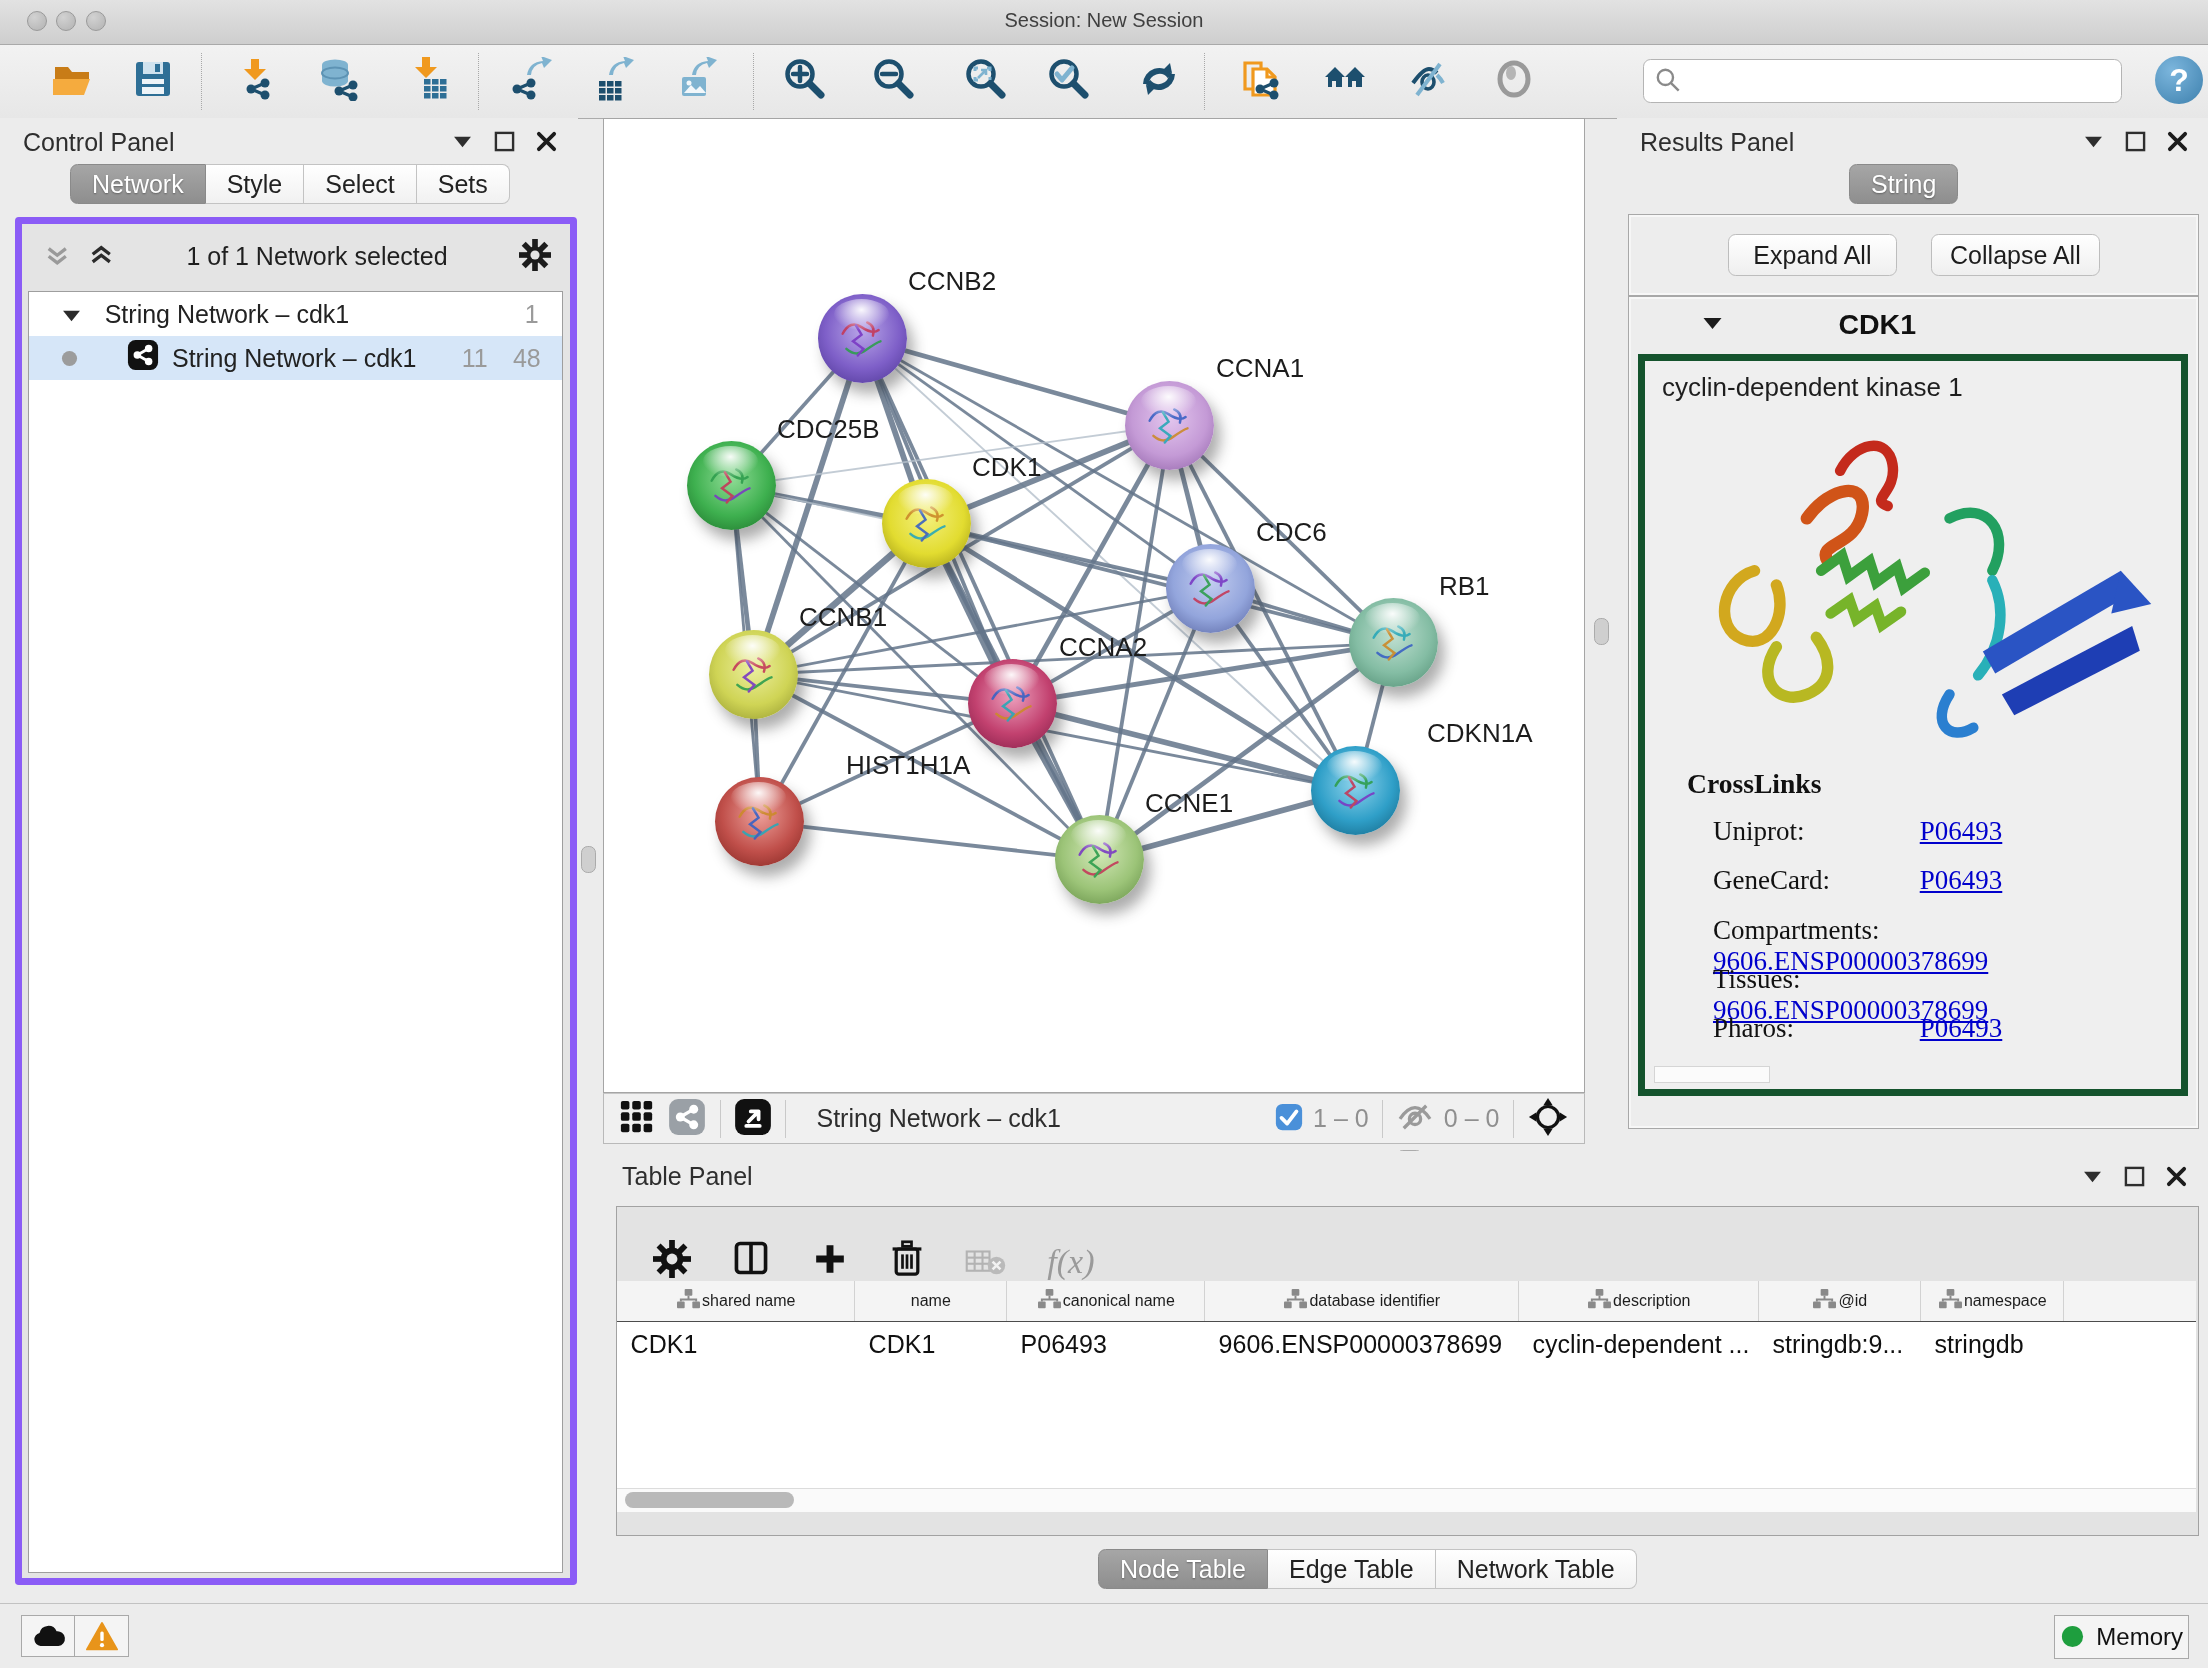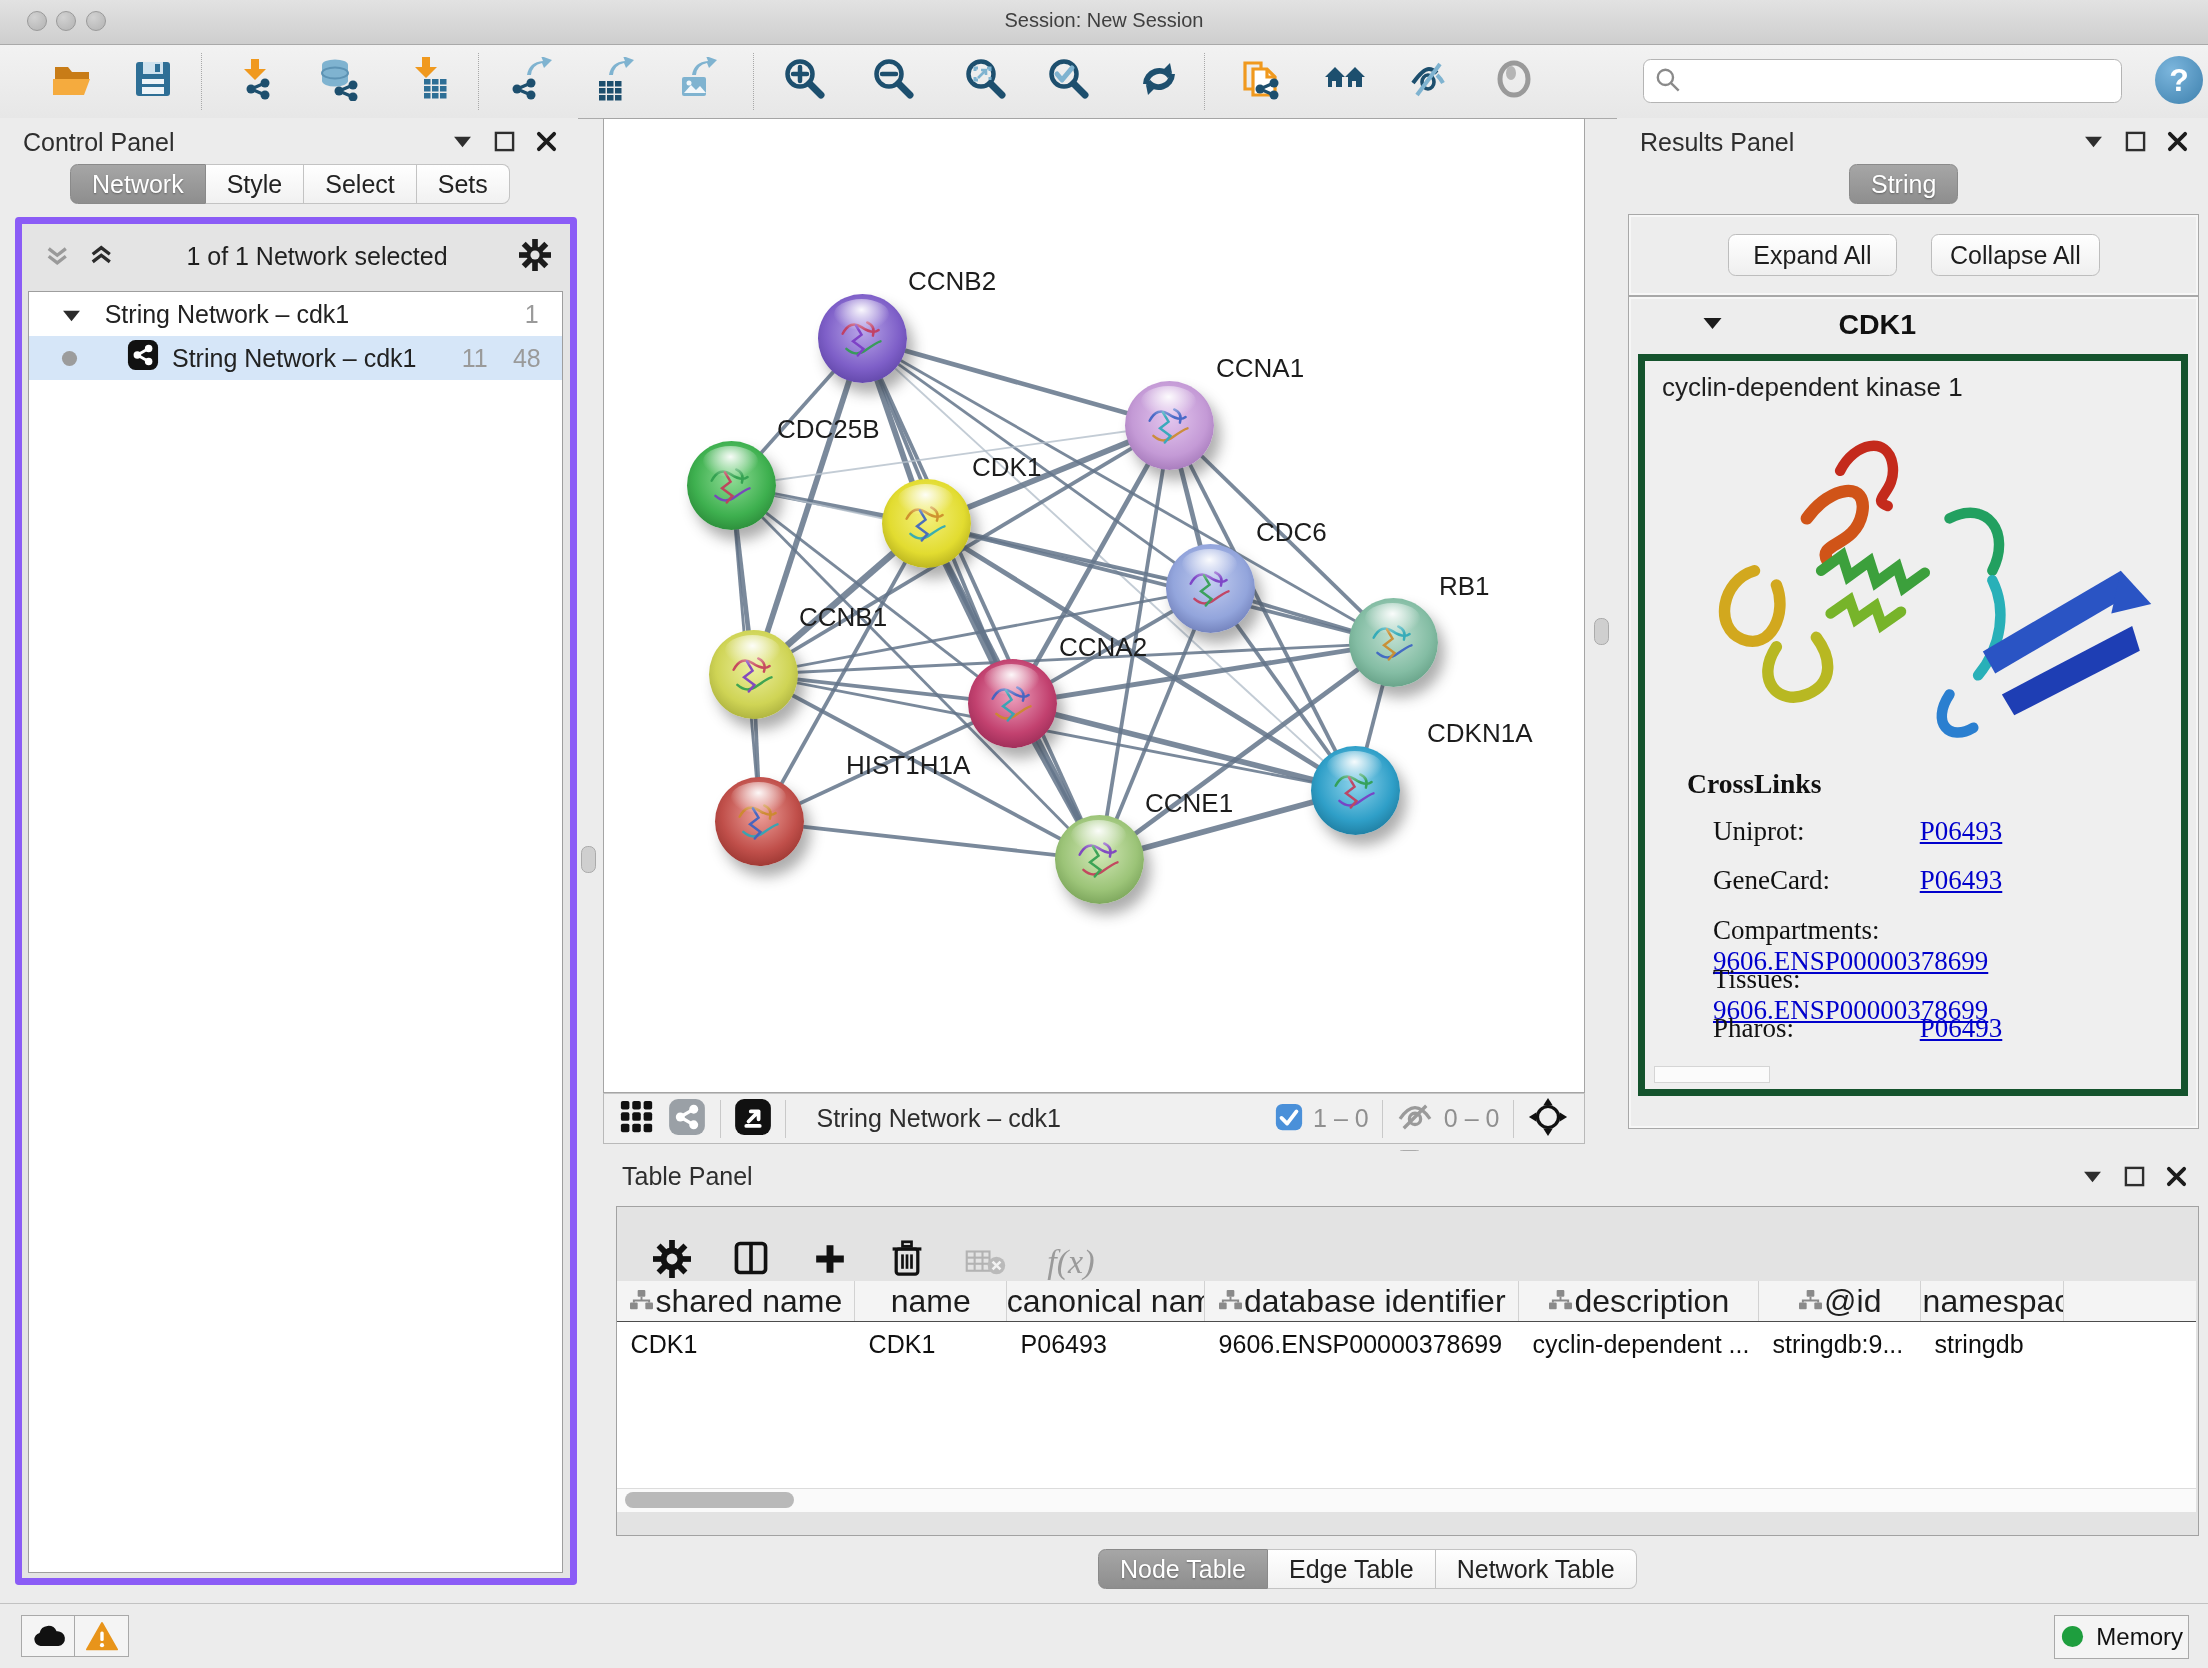--- a/index.html
+++ b/index.html
@@ -73,21 +73,21 @@
   .xl-label{display:inline-block;width:200px;}
   .xl-link{color:#0000cc;text-decoration:underline;}
   #rp-hscroll{position:absolute;left:9.5px;bottom:5.7px;width:114px;height:15px;background:#fbfbfb;border:1px solid #d5d5d5;}
   
   #table-panel{position:absolute;left:603px;top:1151px;width:1605px;height:452px;background:#ececec;}
   #tp-box{position:absolute;left:13.3px;top:55px;width:1581px;height:328px;background:#e3e3e3;
     border:1px solid #a2a2a2;}
   #tp-toolbar{position:absolute;left:0;top:0;width:100%;height:74px;display:flex;align-items:flex-end;gap:40px;padding-left:36px;box-sizing:border-box;}
   #tp-table{position:absolute;left:0px;top:74px;width:1579px;height:231px;background:#fff;overflow:hidden;}
   #tp-header{position:absolute;left:0;top:0;height:40px;width:100%;background:#f4f4f4;border-bottom:1.9px solid #4c4c4c;display:flex;}
-  .th{display:flex;align-items:center;justify-content:center;gap:1px;font-size:32px;color:#1d1d1d;
+  .th{display:flex;align-items:center;justify-content:center;gap:1px;font-size:16px;color:#1d1d1d;
     border-right:1px solid #d2d2d2;box-sizing:border-box;height:40px;overflow:hidden;white-space:nowrap;}
   #tp-row{position:absolute;left:0;top:42px;height:42px;width:100%;display:flex;}
   .td{font-size:25px;color:#101010;padding-left:13.3px;box-sizing:border-box;display:flex;align-items:center;overflow:hidden;white-space:nowrap;}
   #tp-hscroll{position:absolute;left:0;bottom:0;width:1579px;height:23px;background:#fafafa;border-top:1px solid #dcdcdc;}
   #tp-thumb{position:absolute;left:7.6px;top:2.9px;width:169px;height:16px;background:#b9b9b9;border-radius:8.6px;}
   #tp-tabs{position:absolute;left:495px;top:398px;}
   
   #status-bar{position:absolute;left:0;top:1603px;width:2208px;height:66px;background:#ececec;border-top:1px solid #c2c2c2;}
   .sb-btn{position:absolute;top:11.4px;width:55px;height:42px;background:#f4f4f4;border:1.9px solid #a9a9a9;
     display:flex;align-items:center;justify-content:center;box-sizing:border-box;}

